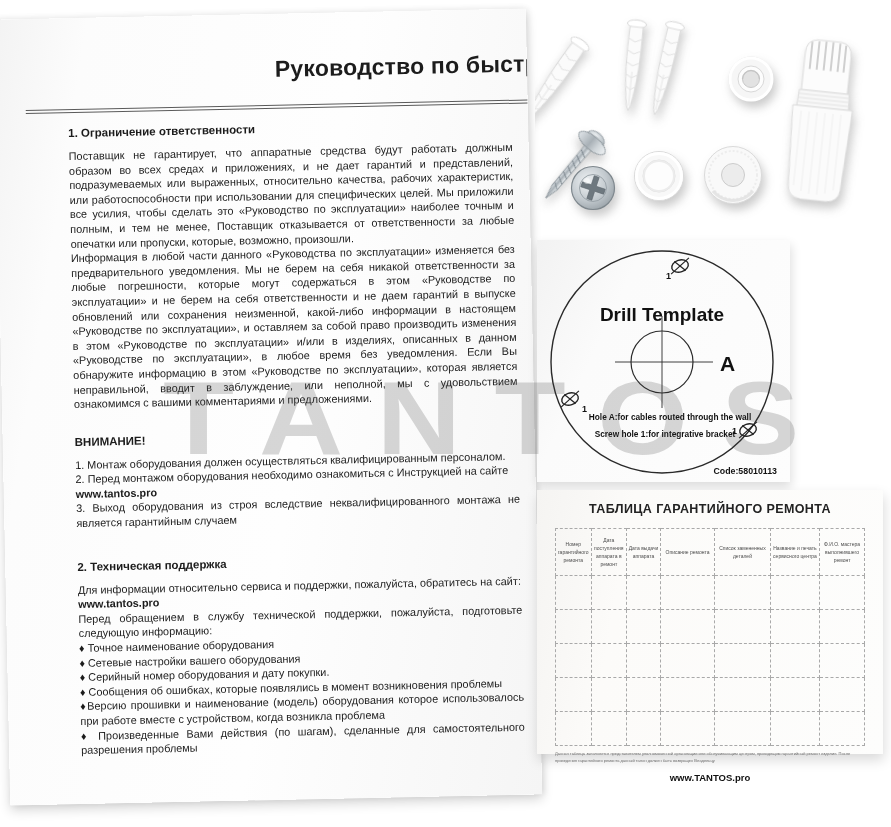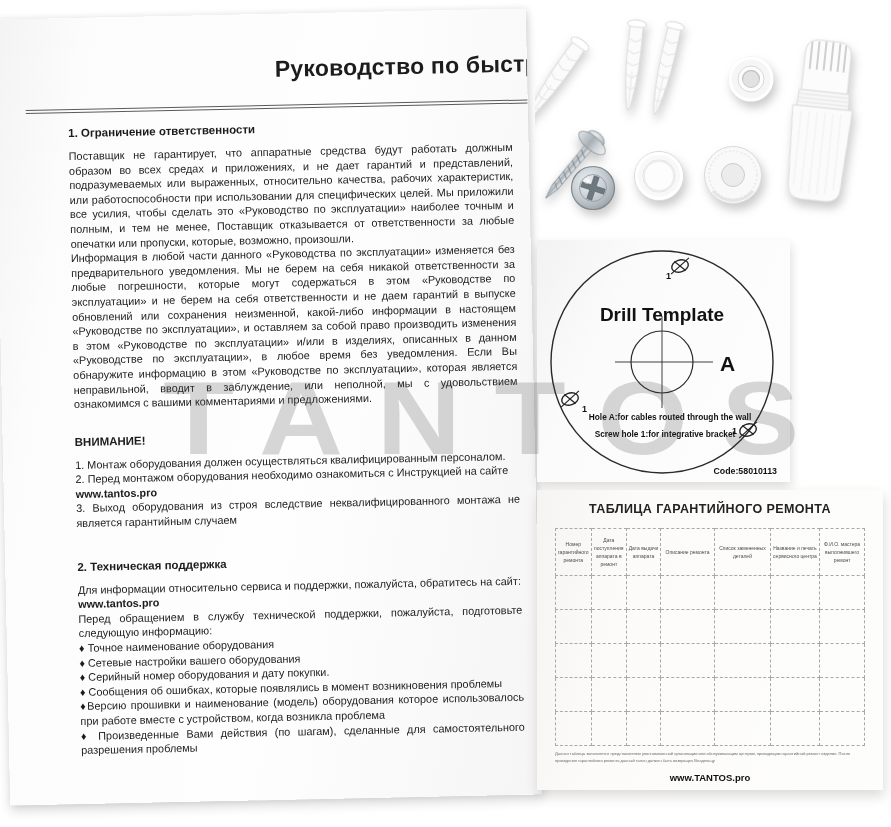--- a/index.html
+++ b/index.html
@@ -30,21 +30,21 @@
   .watermark .wm-text{font-size:104px;font-weight:900;letter-spacing:30px;line-height:1;
                       transform:scaleX(1.12);transform-origin:left center;white-space:nowrap;margin-left:26px;}
 
   
   .drill{position:absolute;left:537px;top:240px;width:253px;height:242px;
          background:linear-gradient(115deg,#f2f2f2 0%,#fbfbfb 30%,#fdfdfd 100%);
          box-shadow:1px 5px 10px rgba(0,0,0,.14);}
   .drill svg{display:block;}
 
   
-  .warranty{position:absolute;left:537px;top:490px;width:346px;height:300px;
+  .warranty{position:absolute;left:537px;top:490px;width:346px;height:264px;
             background:linear-gradient(100deg,#f5f4f2 0%,#fcfbf9 25%,#fdfdfc 100%);
             box-shadow:1px 6px 12px rgba(0,0,0,.15);box-sizing:border-box;padding:12px 18px 8px 18px;}
   .warranty .wtitle{font-size:12.5px;font-weight:bold;text-align:center;letter-spacing:.4px;color:#222;}
   .warranty table{width:100%;border-collapse:collapse;margin-top:12px;table-layout:fixed;}
   .warranty th,.warranty td{border:1px dashed #a9a9a9;}
   .warranty th{font-size:5px;font-weight:normal;color:#4c4c4c;line-height:1.6;height:44px;
                text-align:center;vertical-align:middle;padding:1px;}
   .warranty td{height:31px;}
   .warranty .foot{font-size:4px;color:#6a6a6a;line-height:1.7;margin-top:5px;}
   .warranty .wsite{font-size:9.5px;font-weight:bold;text-align:center;margin-top:7px;color:#111;}

